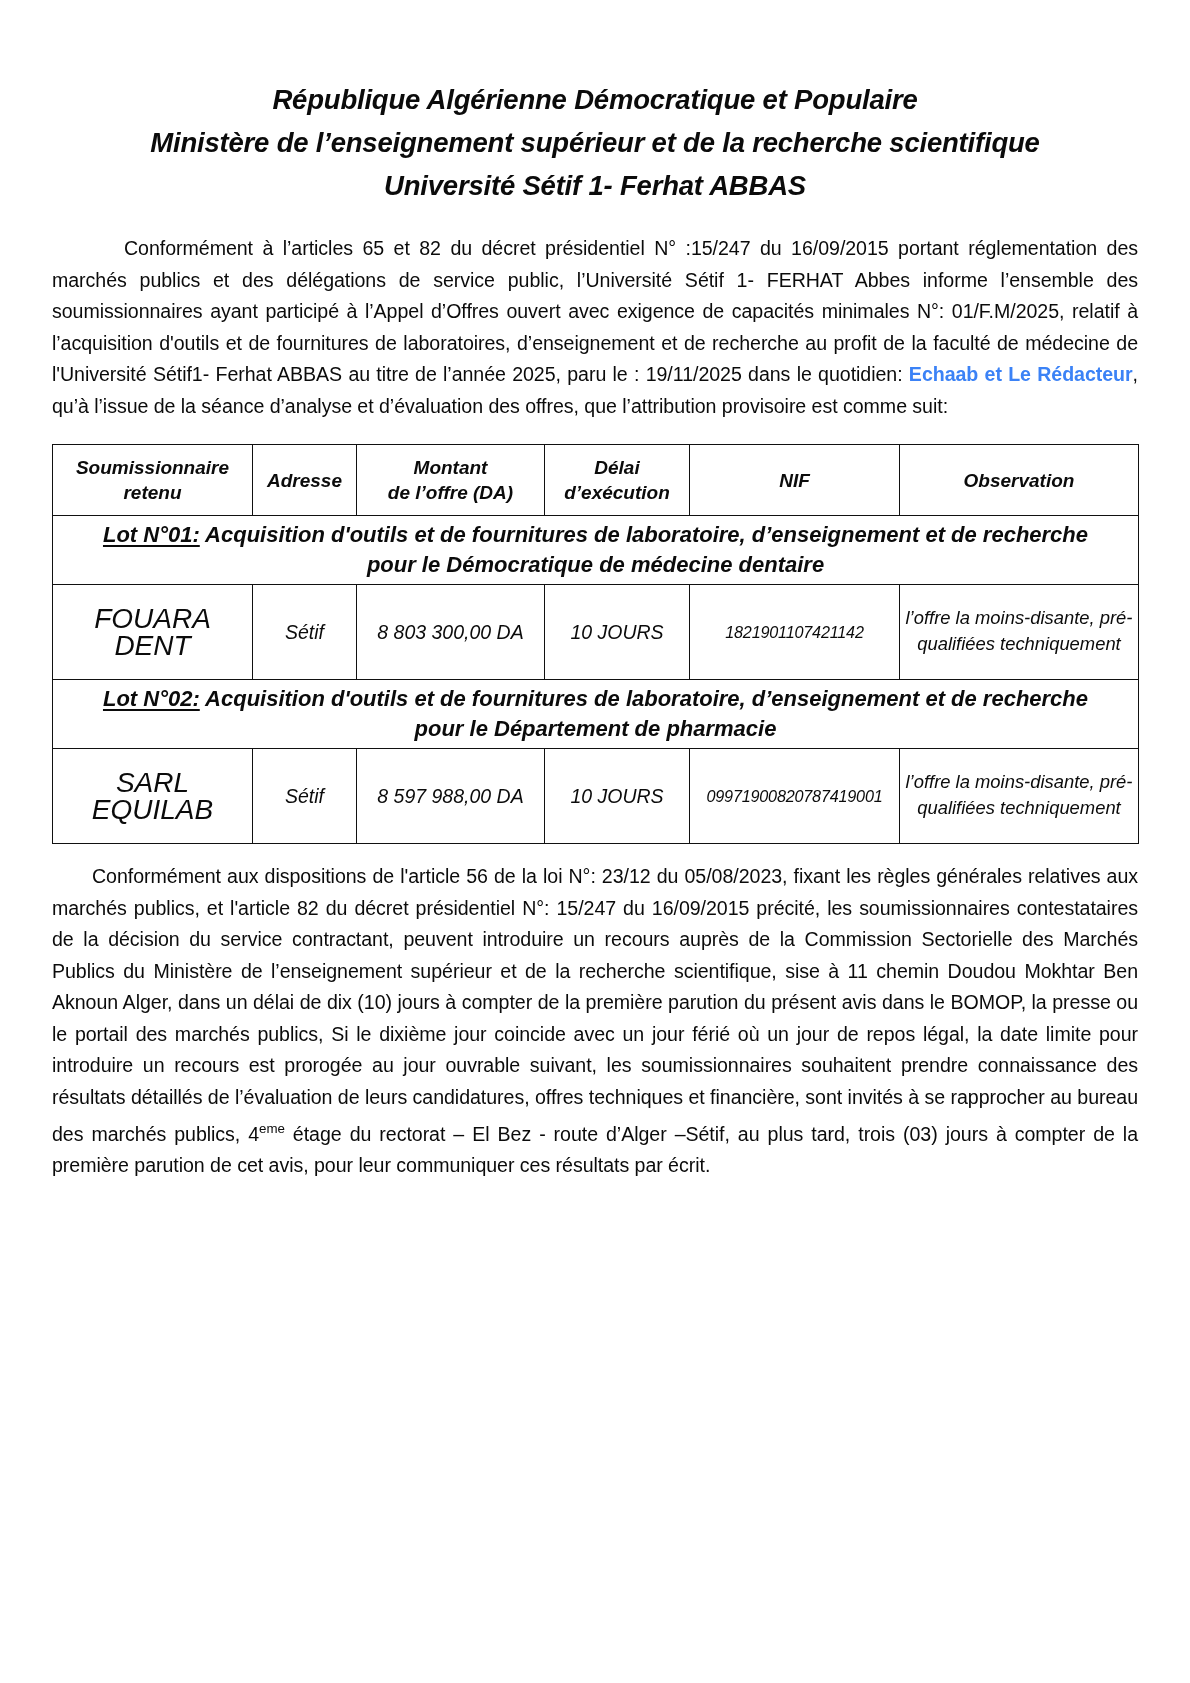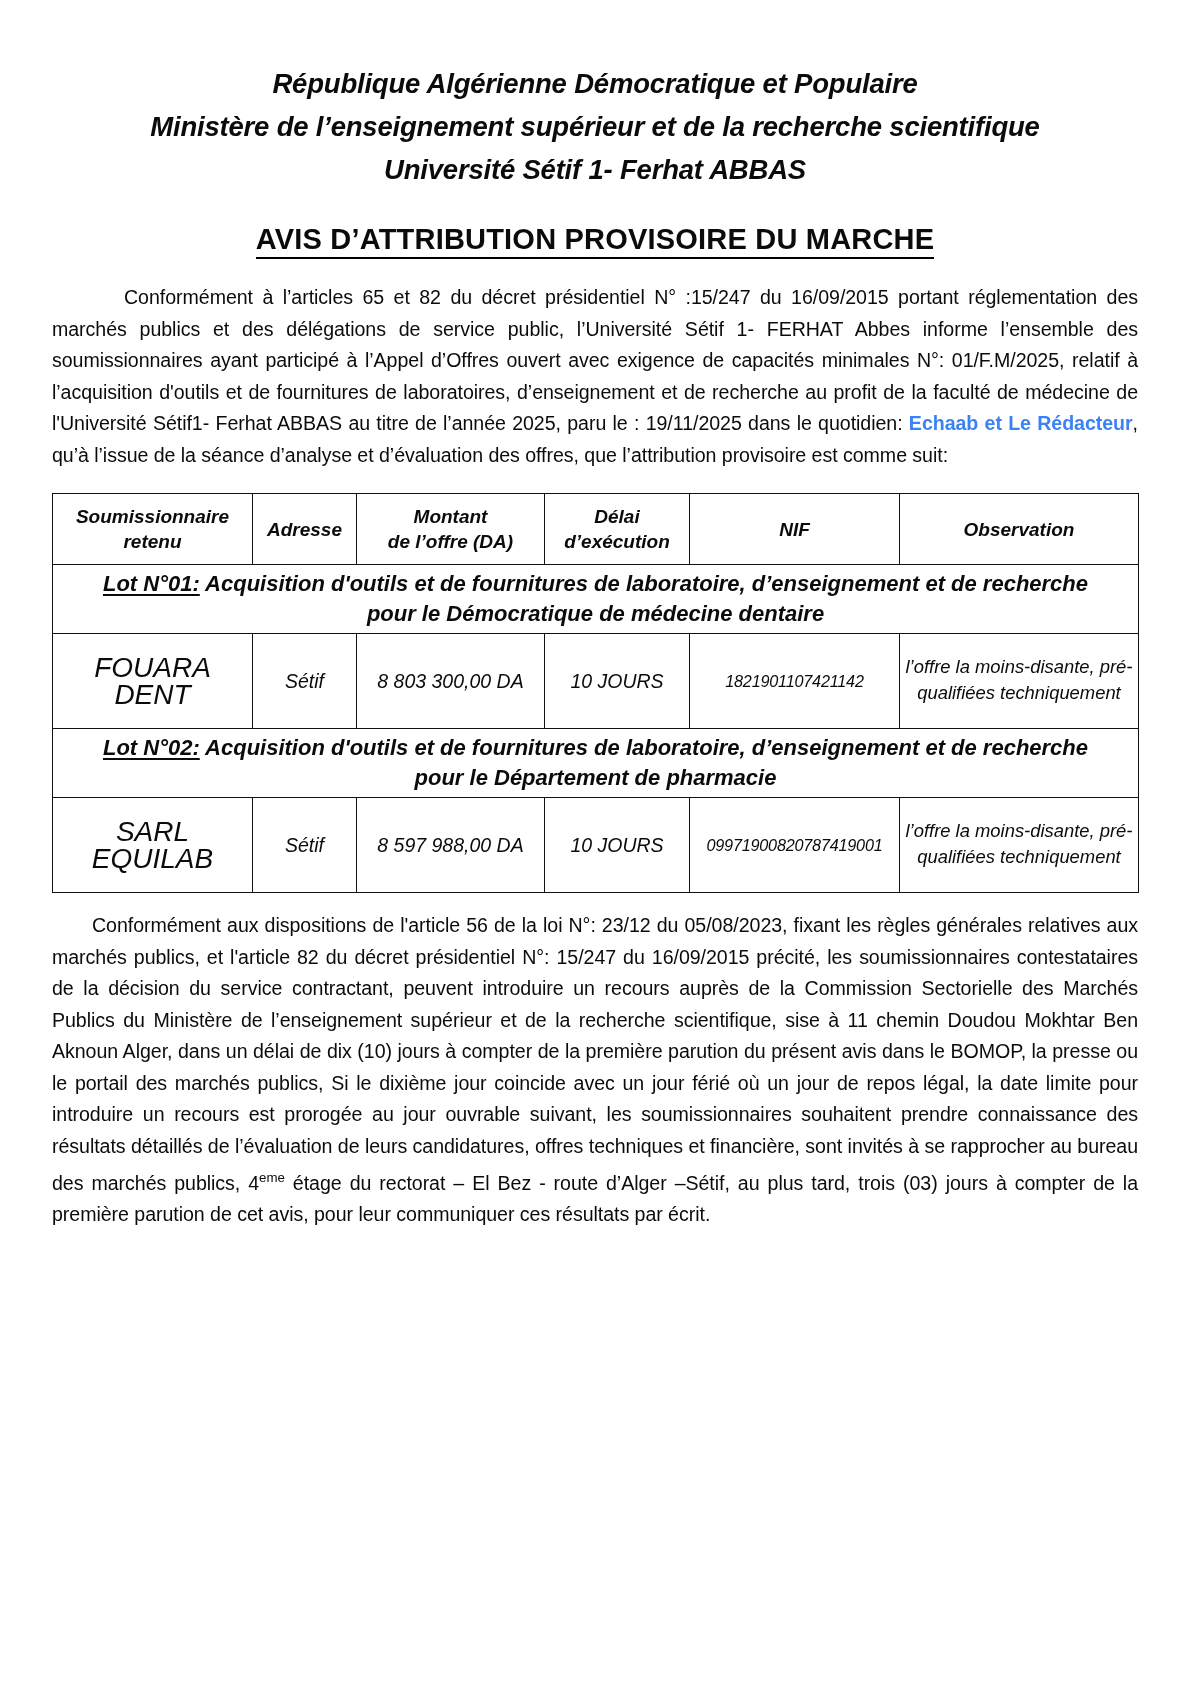--- a/index.html
+++ b/index.html
@@ -13,21 +13,21 @@
     font-family: "Liberation Sans", sans-serif;
     color: #0b0b0b;
     position: relative;
     overflow: hidden;
   }
   .page {
     position: relative;
     width: 1190px;
     height: 1683px;
     box-sizing: border-box;
-    padding: 0 52px;
+    padding: 16px 52px;
   }
 
   
   .header {
     text-align: center;
     padding-top: 62px;
   }
   .header .line {
     font-style: italic;
     font-weight: bold;
@@ -147,23 +147,20 @@
 <body>
 
 <div class="page">
 
   <div class="header">
     <div class="line">République Algérienne Démocratique et Populaire</div>
     <div class="line">Ministère de l’enseignement supérieur et de la recherche scientifique</div>
     <div class="line">Université Sétif 1- Ferhat ABBAS</div>
   </div>
 
-  <div class="doc-title">
-    <span>AVIS D’ATTRIBUTION PROVISOIRE DU MARCHE</span>
-  </div>
 
   <p class="para first">
     <span>Conformément à l’articles 65 et 82 du décret présidentiel N° :15/247 du 16/09/2015 portant réglementation des marchés publics et des délégations de service public, l’Université Sétif 1- FERHAT Abbes informe l’ensemble des soumissionnaires ayant participé à l’Appel d’Offres ouvert avec exigence de capacités minimales N°: 01/F.M/2025, relatif à l’acquisition d'outils et de fournitures de laboratoires, d’enseignement et de recherche au profit de la faculté de médecine de l'Université Sétif1- Ferhat ABBAS au titre de l’année 2025, paru le : 19/11/2025 dans le quotidien: </span><b class="faded">Echaab et Le Rédacteur</b><span>, qu’à l’issue de la séance d’analyse et d’évaluation des offres, que l’attribution provisoire est comme suit:</span>
   </p>
 
   <table class="attrib">
     <colgroup>
       <col class="col-1">
         <col class="col-2">
         <col class="col-3">

